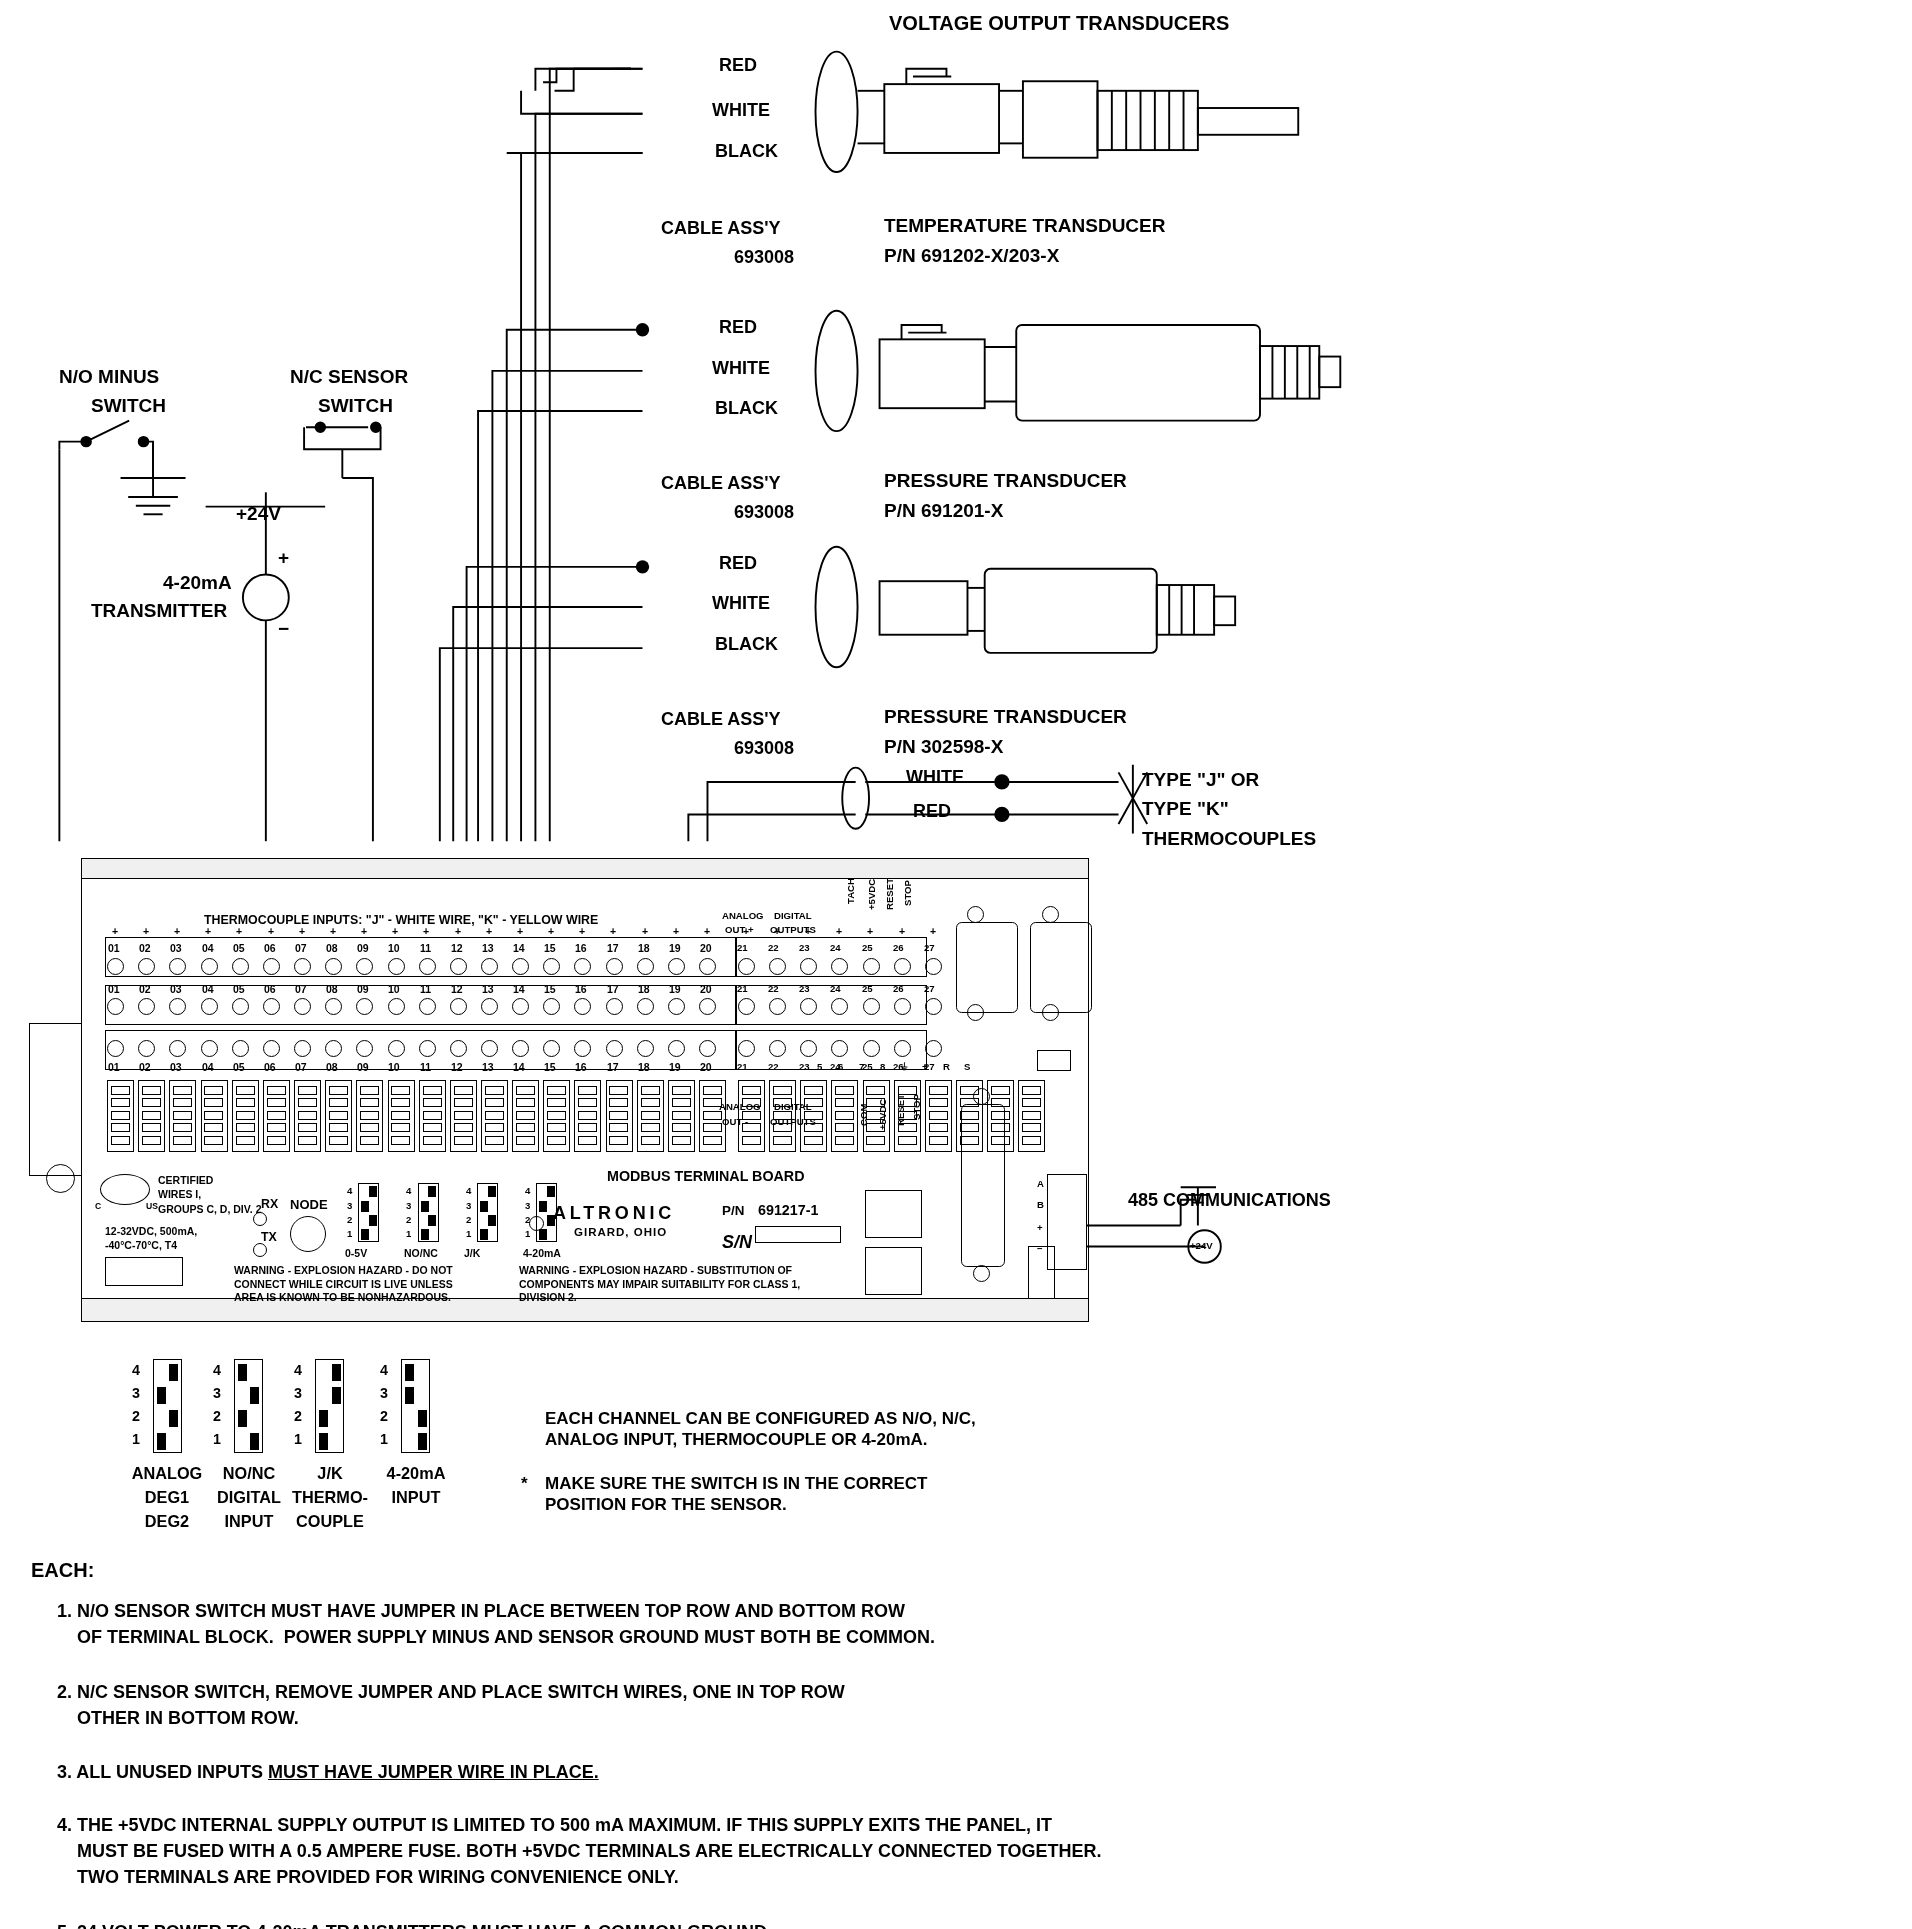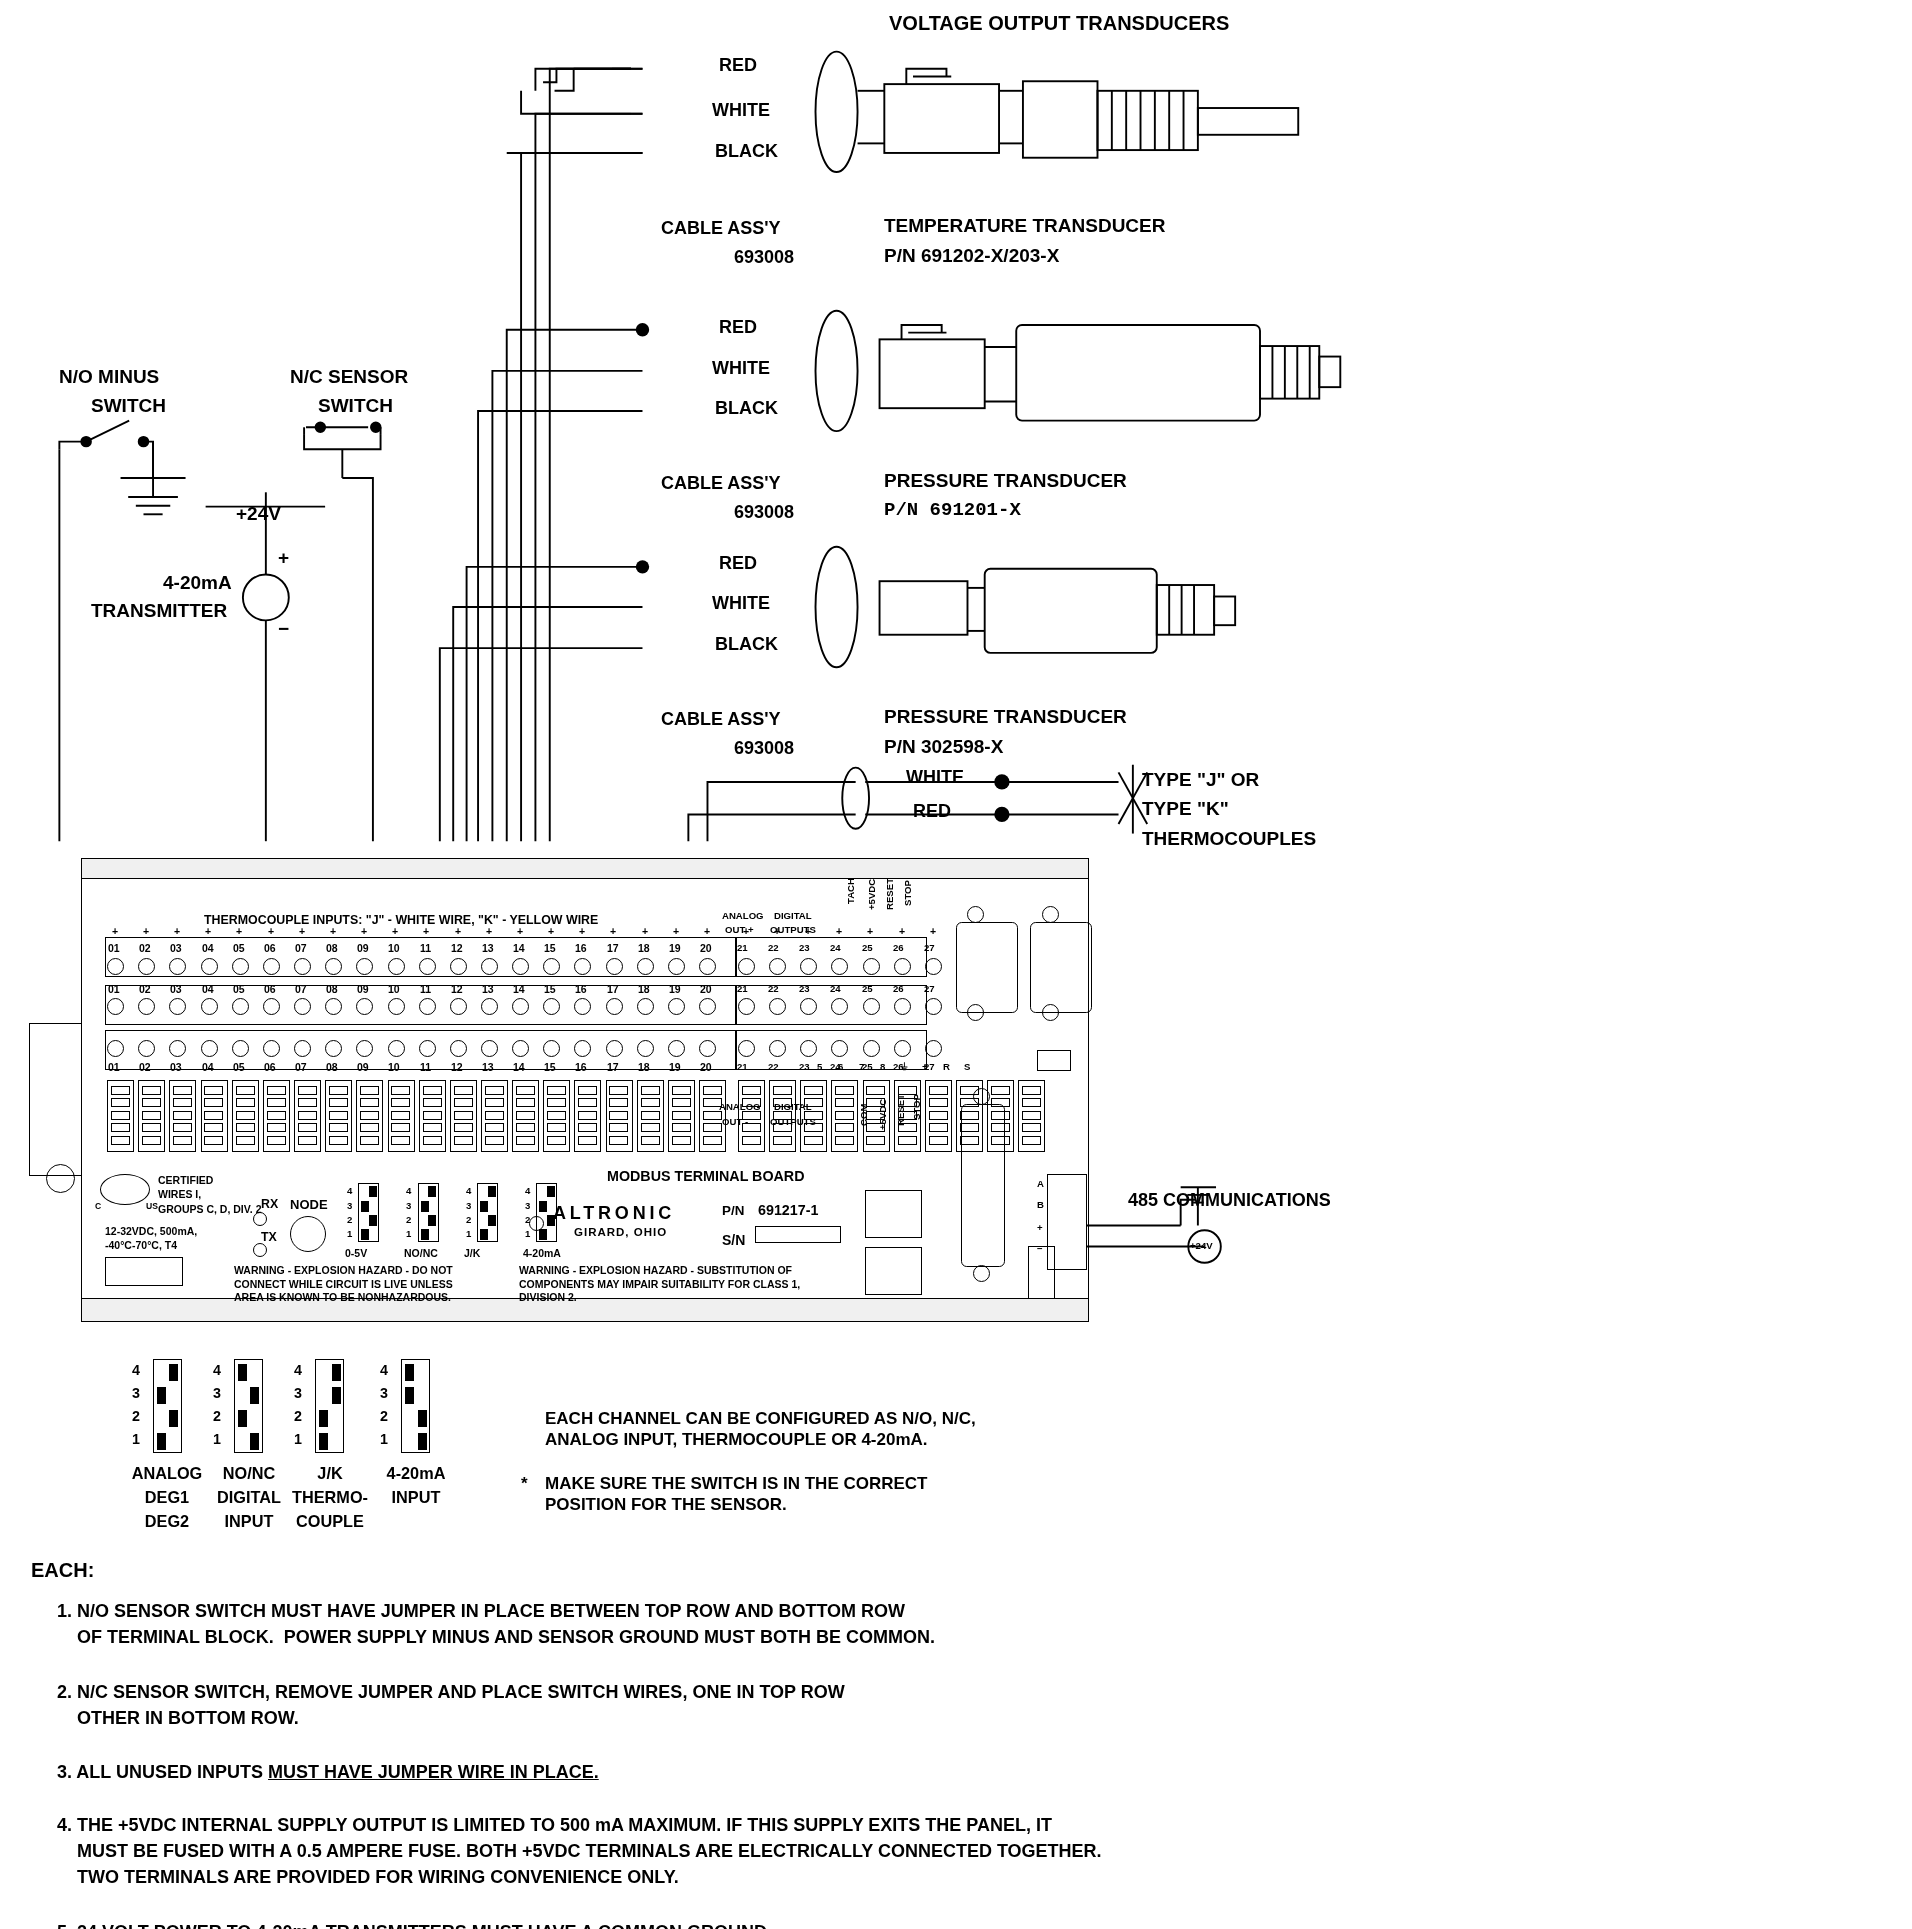--- a/index.html
+++ b/index.html
@@ -170,21 +170,21 @@
 <div class="t" style="left:734px;top:247px;font-size:18px;">693008</div>
 <div class="t" style="left:884px;top:215px;font-size:19px;">TEMPERATURE TRANSDUCER</div>
 <div class="t" style="left:884px;top:245px;font-size:19px;">P/N 691202-X/203-X</div>
 
 <div class="t" style="left:719px;top:317px;font-size:18px;">RED</div>
 <div class="t" style="left:712px;top:358px;font-size:18px;">WHITE</div>
 <div class="t" style="left:715px;top:398px;font-size:18px;">BLACK</div>
 <div class="t" style="left:661px;top:473px;font-size:18px;">CABLE ASS'Y</div>
 <div class="t" style="left:734px;top:502px;font-size:18px;">693008</div>
 <div class="t" style="left:884px;top:470px;font-size:19px;">PRESSURE TRANSDUCER</div>
-<div class="t" style="left:884px;top:500px;font-size:19px;font-family:Liberation Mono, monospace;">P/N 691201-X</div>
+<div class="t" style="left:884px;top:500px;font-size:19px;">P/N 691201-X</div>
 
 <div class="t" style="left:719px;top:553px;font-size:18px;">RED</div>
 <div class="t" style="left:712px;top:593px;font-size:18px;">WHITE</div>
 <div class="t" style="left:715px;top:634px;font-size:18px;">BLACK</div>
 <div class="t" style="left:661px;top:709px;font-size:18px;">CABLE ASS'Y</div>
 <div class="t" style="left:734px;top:738px;font-size:18px;">693008</div>
 <div class="t" style="left:884px;top:706px;font-size:19px;">PRESSURE TRANSDUCER</div>
 <div class="t" style="left:884px;top:736px;font-size:19px;">P/N 302598-X</div>
 
 <div class="t" style="left:906px;top:767px;font-size:18px;">WHITE</div>
@@ -657,21 +657,21 @@
     <div style="position: absolute; left: 547px; top: 1215px; width: 7.6px; height: 10.5px; background: rgb(0, 0, 0);"></div>
     <div style="position: absolute; left: 539px; top: 1229px; width: 7.6px; height: 10.5px; background: rgb(0, 0, 0);"></div>
     <div class="tiny2" style="font-size: 10.5px; left: 523px; top: 1247px;">4-20mA</div>
   </div>
 
 <div class="tiny" style="left:607px;top:1168px;font-size:14.3px;">MODBUS TERMINAL BOARD</div>
 <div class="tiny" style="left:553px;top:1203px;font-size:18px;letter-spacing:3.8px;">ALTRONIC</div>
 <div class="tiny" style="left:574px;top:1226px;font-size:11.5px;letter-spacing:1px;">GIRARD, OHIO</div>
 <div class="tiny" style="left:722px;top:1203px;font-size:13.4px;">P/N</div>
 <div class="tiny" style="left:758px;top:1202px;font-size:14.3px;">691217-1</div>
-<div class="tiny" style="left:722px;top:1232px;font-size:14px;">S/N</div>
+<div class="tiny" style="left:722px;top:1232px;font-size:18px;font-style:italic;">S/N</div>
 <div class="box" style="left:755px;top:1226px;width:86px;height:17px;"></div>
 
 <div class="tiny" style="left:261px;top:1197px;font-size:12.4px;">RX</div>
 <div class="tiny" style="left:261px;top:1230px;font-size:12.4px;">TX</div>
 <div class="box" style="left:253px;top:1212px;width:14.3px;height:14.3px;border-radius:50%;"></div>
 <div class="box" style="left:253px;top:1243px;width:14.3px;height:14.3px;border-radius:50%;"></div>
 <div class="tiny" style="left:290px;top:1197px;font-size:13px;">NODE</div>
 <div class="box" style="left:290px;top:1216px;width:36px;height:36px;border-radius:50%;"></div>
 <div class="box" style="left:529px;top:1216px;width:15.3px;height:15.3px;border-radius:50%;"></div>
 

